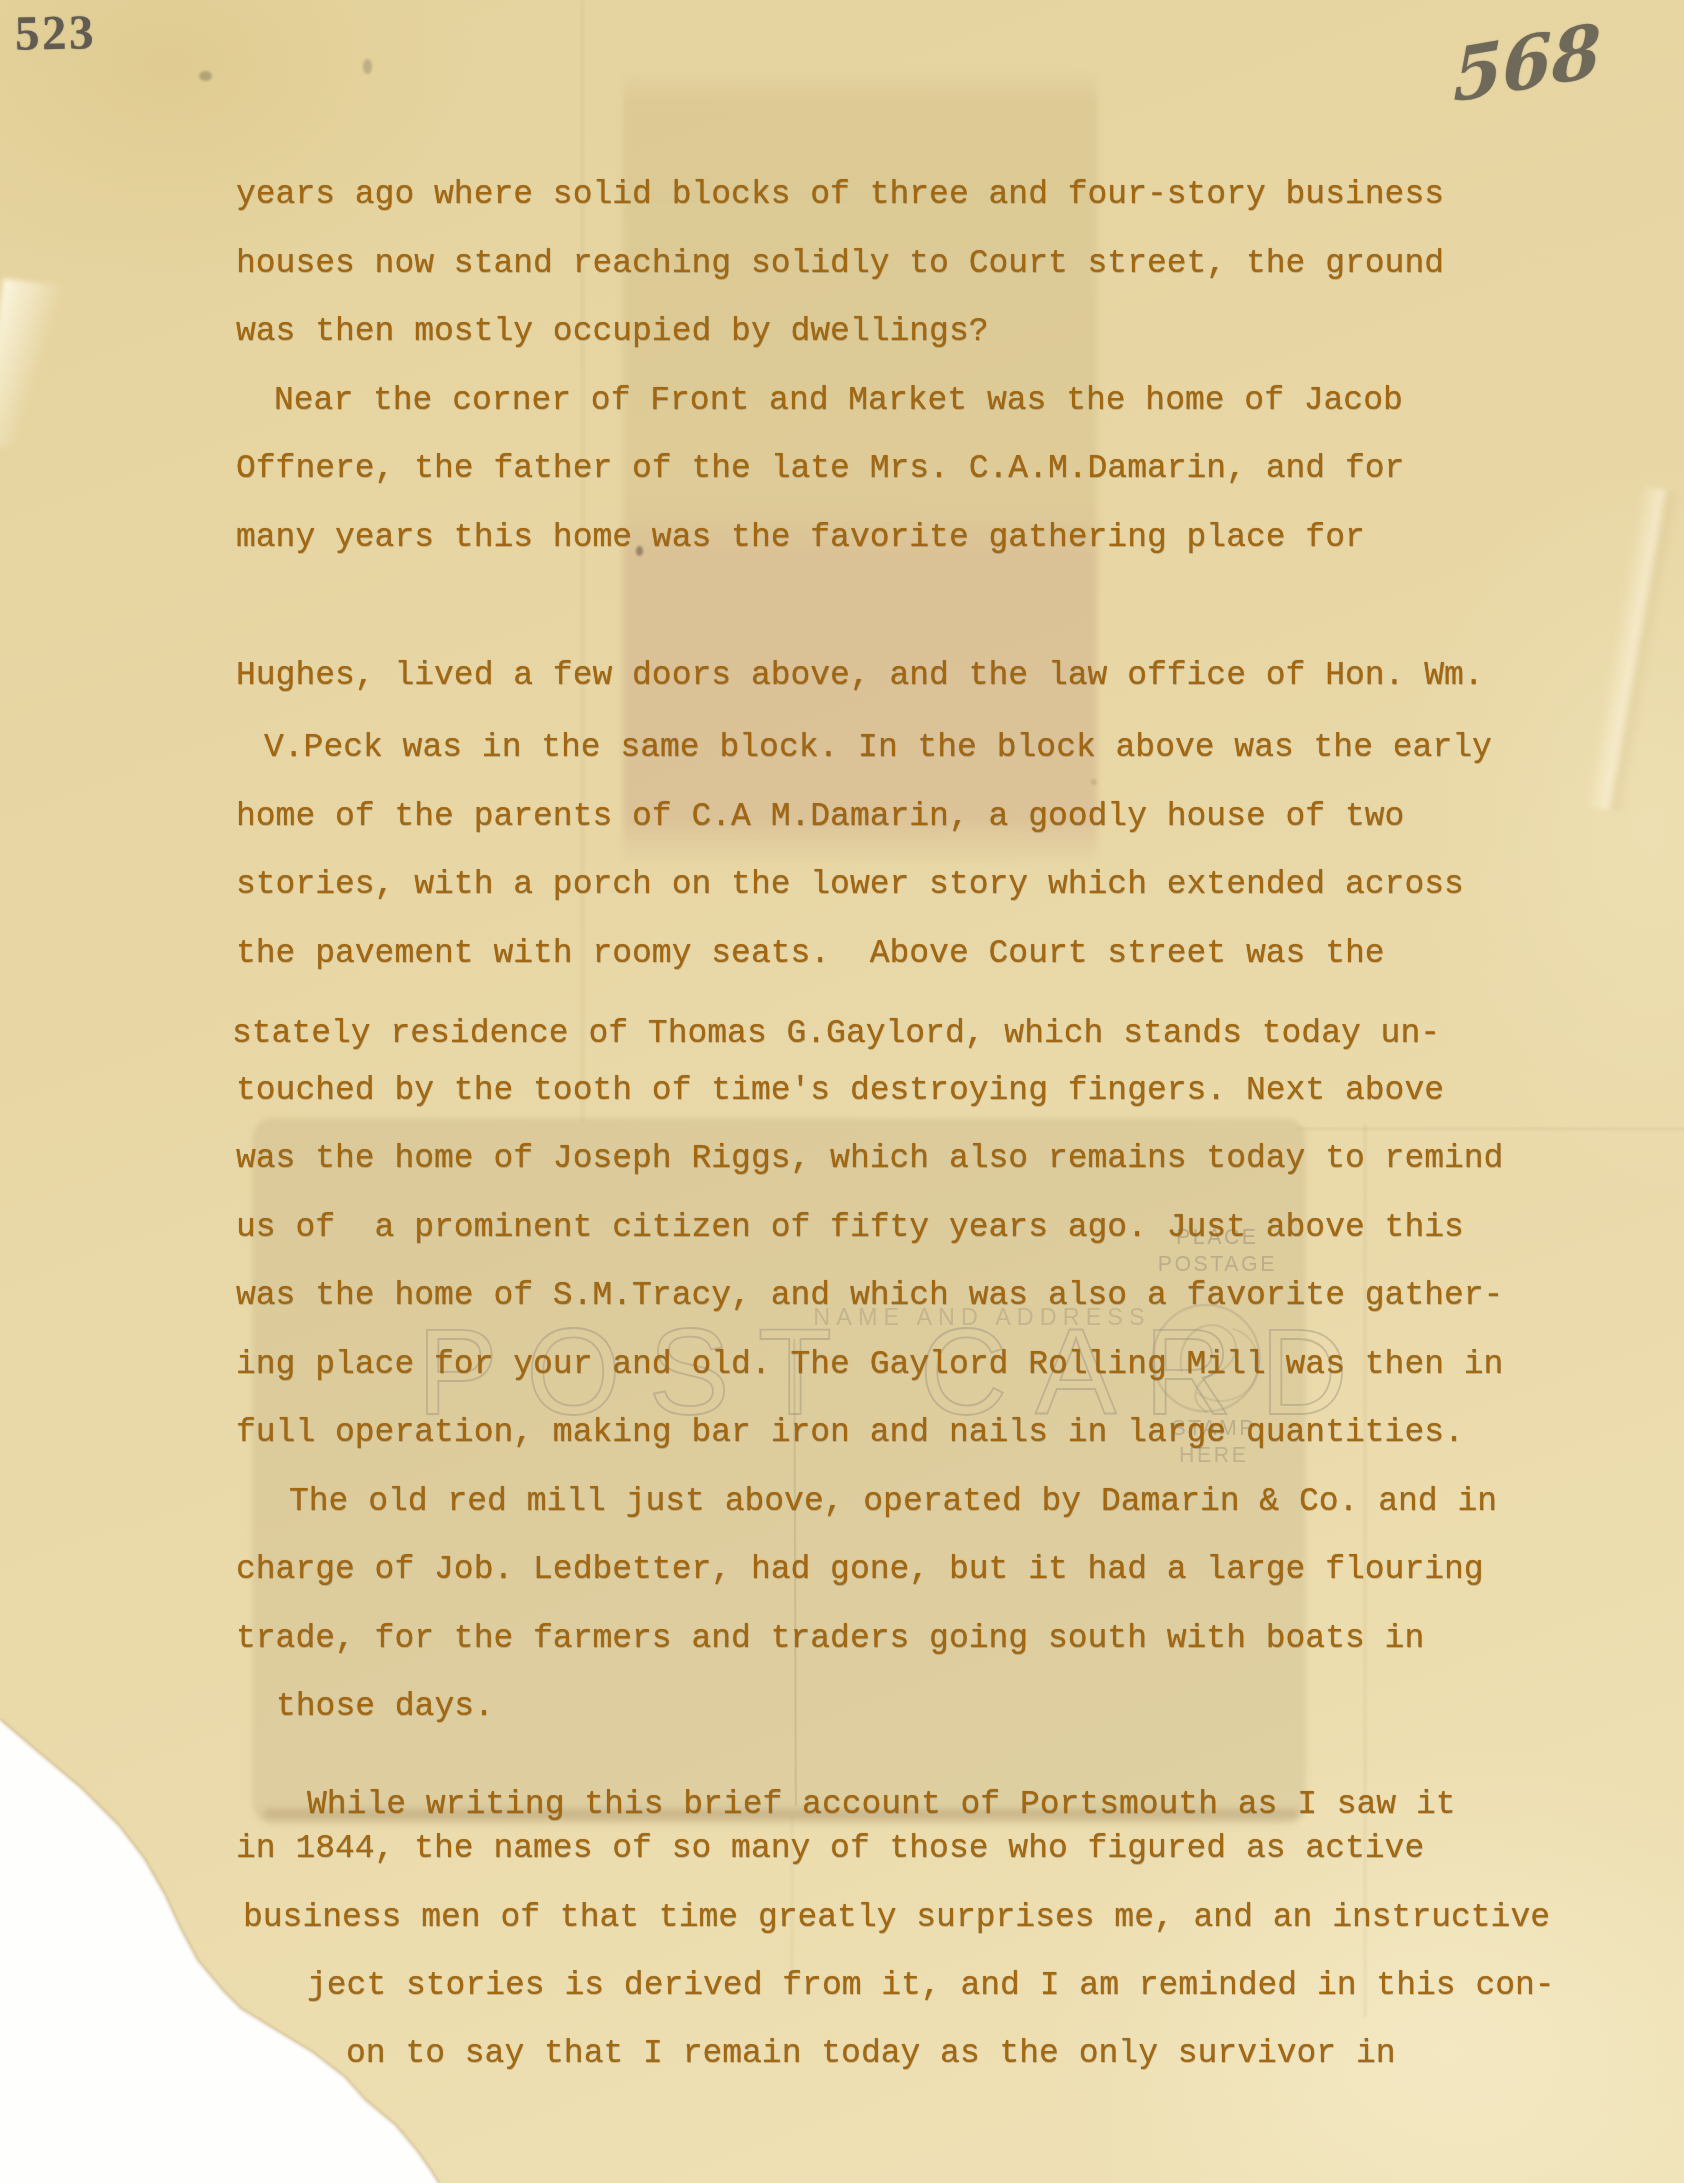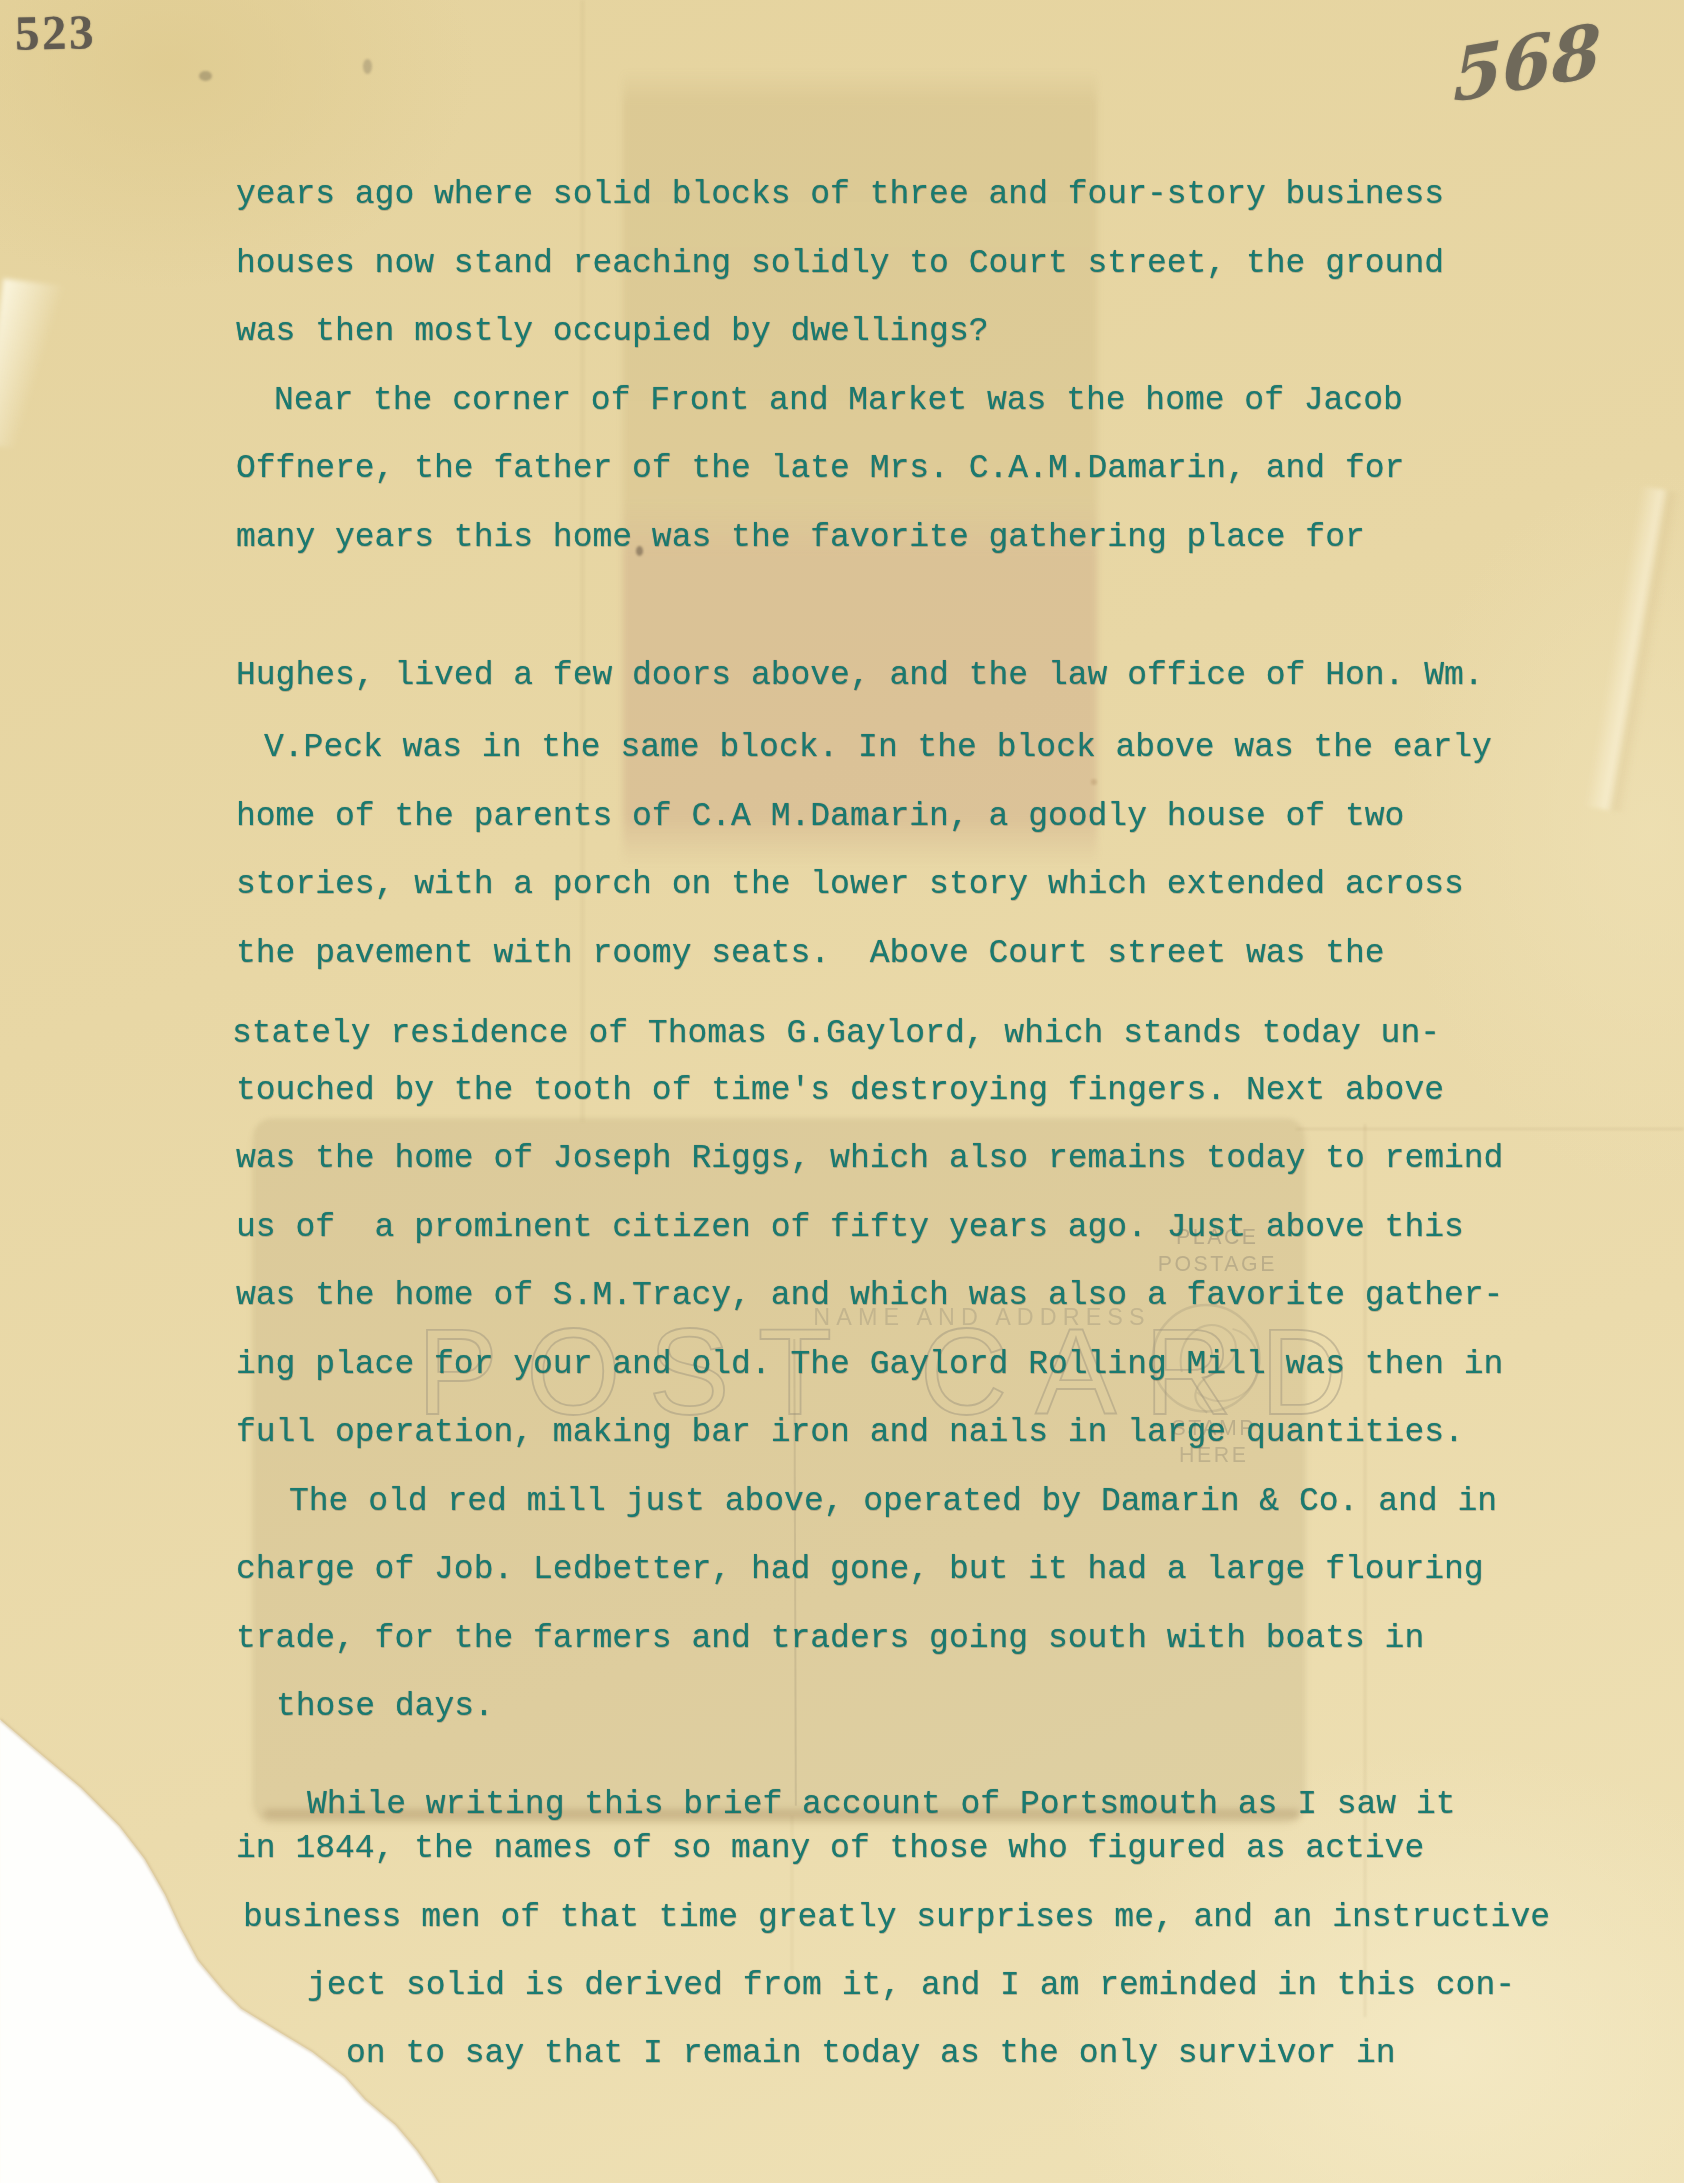--- a/index.html
+++ b/index.html
@@ -22,21 +22,21 @@
   
   .postcard{position:absolute;left:254px;top:1119px;width:1050px;height:700px;
     background:rgba(148,128,82,0.15);border-radius:18px;filter:blur(2.5px);
     box-shadow:0 5px 8px -4px rgba(130,100,55,.35), inset 0 0 0 1px rgba(120,100,60,.08);}
   .postcard-bottom{position:absolute;left:264px;top:1810px;width:1035px;height:7px;
     background:rgba(128,98,54,.28);filter:blur(3.6px);border-radius:4px;}
   svg.ghostsvg,svg.tear{position:absolute;left:0;top:0;}
   
   #text-layer{position:absolute;left:0;top:0;width:1684px;height:2183px;}
   .tline{position:absolute;height:46px;line-height:46px;white-space:pre;
-    font-family:"Liberation Mono",monospace;font-size:33px;color:#0f766e;opacity:.95;
+    font-family:"Liberation Mono",monospace;font-size:33px;color:#a16207;opacity:.95;
     text-shadow:0 0 1px rgba(80,70,58,.55),0.5px 0.5px 0.5px rgba(80,70,58,.25);text-align:right;}
   
   .stamp{position:absolute;left:15px;top:4px;font-family:"Liberation Serif",serif;
     font-weight:700;font-size:49px;letter-spacing:2.5px;color:#504c48;opacity:.88;
     transform:rotate(-1deg);text-shadow:0 0 1.5px rgba(80,76,72,.6);}
   .hand{position:absolute;left:1452px;top:20px;font-family:"DejaVu Serif",serif;
     font-style:italic;font-weight:700;font-size:72px;color:#5b574e;opacity:.85;
     transform:rotate(-10deg) skewX(-10deg);text-shadow:0 0 1.5px rgba(91,87,78,.5);}
   
   .crease{position:absolute;pointer-events:none;}
@@ -95,21 +95,21 @@
       <div class="tline" style="left: 236px; top: 1273px;">was the home of S.M.Tracy, and which was also a favorite gather-</div>
       <div class="tline" style="left: 236px; top: 1342px;">ing place for your and old. The Gaylord Rolling Mill was then in</div>
       <div class="tline" style="left: 236px; top: 1410px;">full operation, making bar iron and nails in large quantities.</div>
       <div class="tline" style="left: 289px; top: 1479px;">The old red mill just above, operated by Damarin &amp; Co. and in</div>
       <div class="tline" style="left: 236px; top: 1547px;">charge of Job. Ledbetter, had gone, but it had a large flouring</div>
       <div class="tline" style="left: 236px; top: 1616px;">trade, for the farmers and traders going south with boats in</div>
       <div class="tline" style="left: 236px; top: 1684px; margin-left: 40px;">those days.</div>
       <div class="tline" style="left: 307px; top: 1758px; margin-top: 24px;">While writing this brief account of Portsmouth as I saw it</div>
       <div class="tline" style="left: 236px; top: 1826px;">in 1844, the names of so many of those who figured as active</div>
       <div class="tline" style="left: 243px; top: 1895px;">business men of that time greatly surprises me, and an instructive</div>
-      <div class="tline" style="left: 307px; top: 1963px;">ject solid is derived from it, and I am reminded in this con-</div>
+      <div class="tline" style="left: 307px; top: 1963px;">ject stories is derived from it, and I am reminded in this con-</div>
       <div class="tline" style="left: 346px; top: 2031px;">on to say that I remain today as the only survivor in</div>
     </div>
 
   <div class="crease c-v1"></div>
   <div class="crease c-v2"></div>
   <div class="crease c-h1"></div>
   <div class="crease c-d1"></div>
   <div class="crease fold"></div>
   <div class="crease wrk"></div>
 

